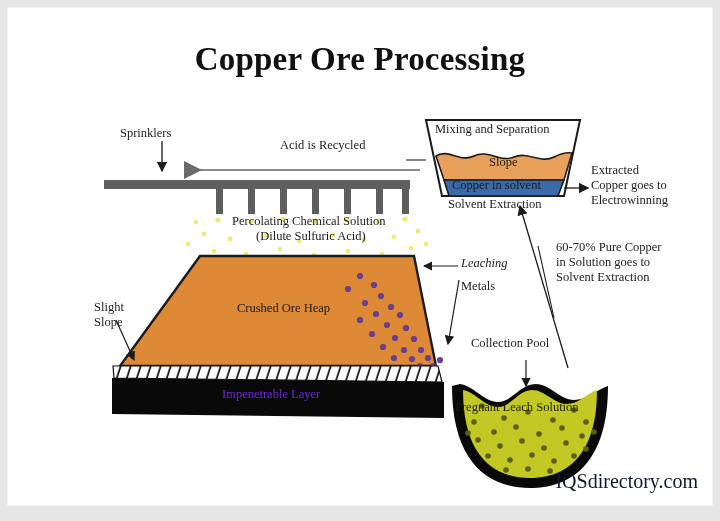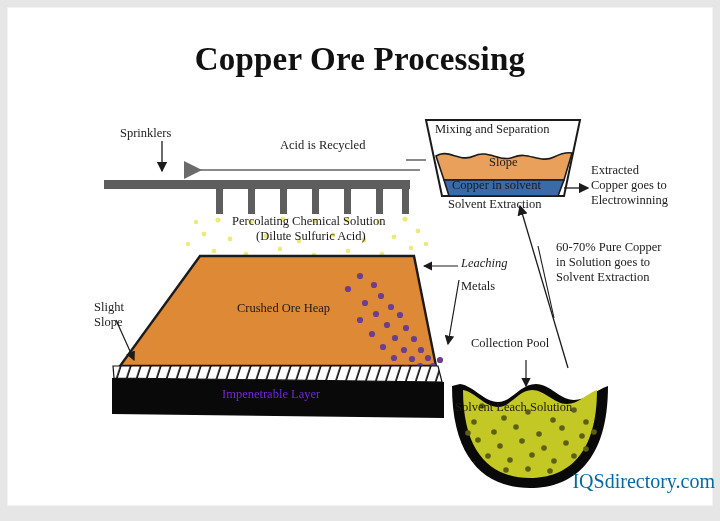--- a/index.html
+++ b/index.html
@@ -27,23 +27,22 @@
     left:0;top:32px;width:704px;
     text-align:center;
     font-size:33px;font-weight:bold;
     letter-spacing:.2px;
     color:#111;
   }
   #watermark{
     left:0;top:462px;width:690px;
     text-align:right;
     font-size:20px;
-    color:#0369a1;
+    color:#0f172a;
     font-family:"Liberation Serif", serif;
-    margin-left:17px;
   }
   .lbl{font-size:12.5px;}
   .white{color:#6d28d9;}
   svg{display:block;}
 </style>
 </head>
 <body>
 
 <div id="frame">
 
@@ -222,21 +221,21 @@
   <div class="txt lbl" style="left:86px;top:292px;">Slight</div>
   <div class="txt lbl" style="left:86px;top:307px;">Slope</div>
 
   <div class="txt lbl" style="left:229px;top:293px;">Crushed Ore Heap</div>
   <div class="txt lbl white" style="left:214px;top:379px;">Impenetrable Layer</div>
 
   <div class="txt lbl" style="left:453px;top:248px;font-style:italic;">Leaching</div>
   <div class="txt lbl" style="left:453px;top:263px;margin-top:8px;">Metals</div>
 
   <div class="txt lbl" style="left:463px;top:328px;">Collection Pool</div>
-  <div class="txt lbl" style="left:447px;top:392px;">Solvent Leach Solution</div>
+  <div class="txt lbl" style="left:447px;top:392px;">Pregnant Leach Solution</div>
 
   <div class="txt lbl" style="left:427px;top:114px;">Mixing and Separation</div>
   <div class="txt lbl" style="left:481px;top:147px;">Slope</div>
   <div class="txt lbl" style="left:444px;top:170px;">Copper in solvent</div>
   <div class="txt lbl" style="left:440px;top:189px;">Solvent Extraction</div>
 
   <div class="txt lbl" style="left:583px;top:155px;">Extracted</div>
   <div class="txt lbl" style="left:583px;top:170px;">Copper goes to</div>
   <div class="txt lbl" style="left:583px;top:185px;">Electrowinning</div>
 

